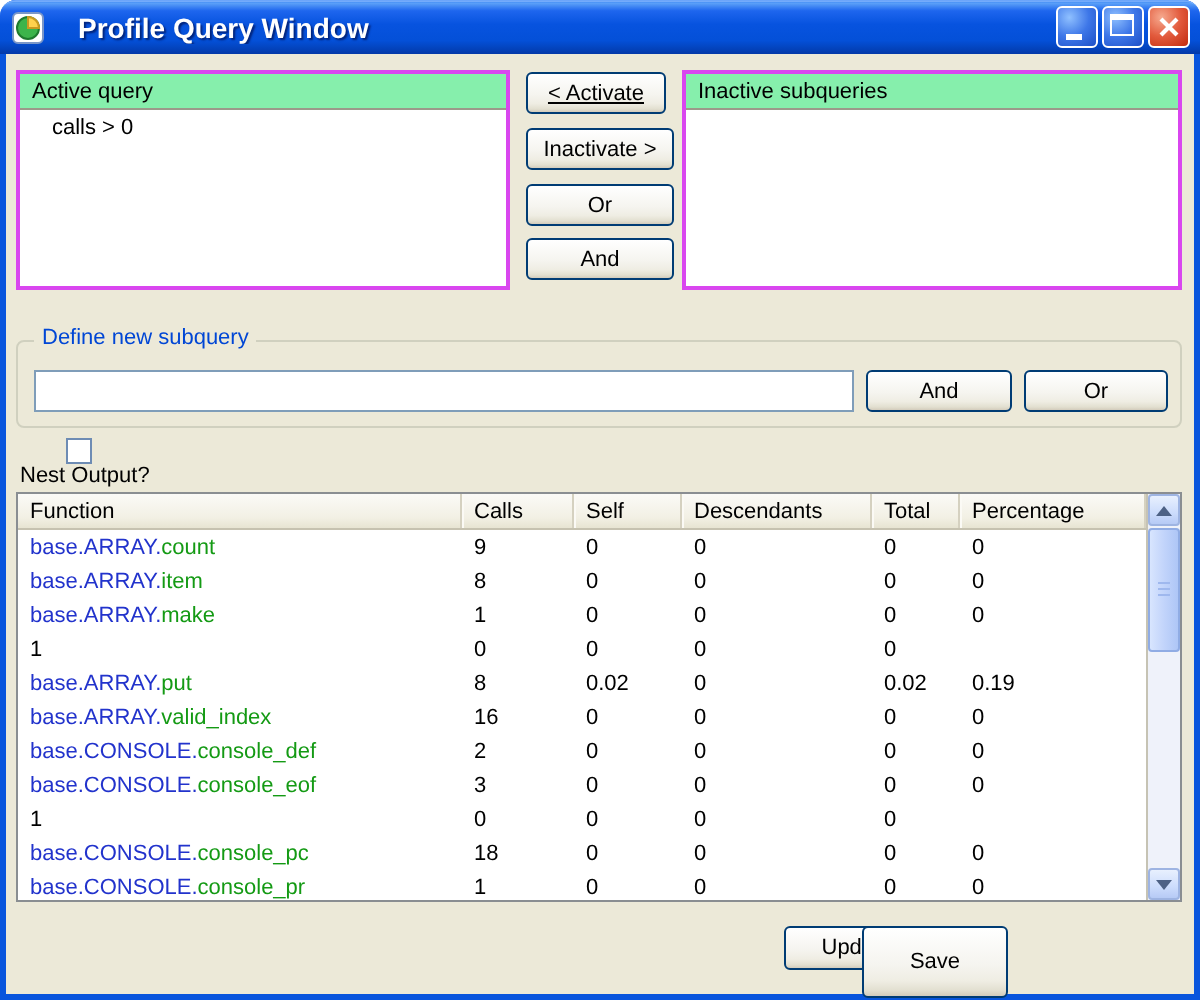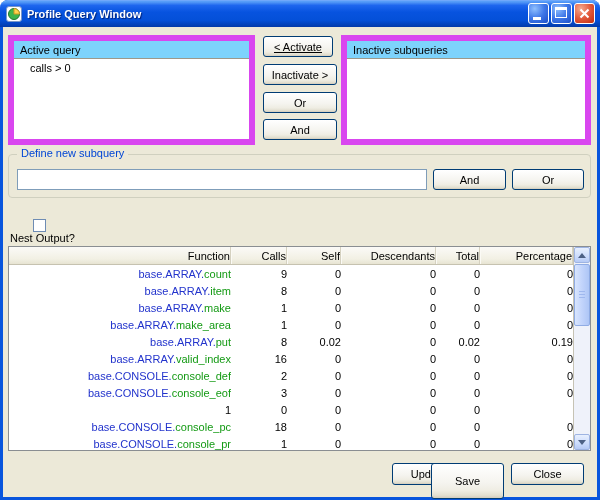--- a/index.html
+++ b/index.html
@@ -13,34 +13,34 @@
   .titlebar {
     position: absolute; top: 0; left: 0; right: 0; height: 27px;
     display: flex; align-items: center; padding: 0 5px 0 6px;
     border-radius: 7px 7px 0 0;
     background: linear-gradient(180deg, #2574F2 0%, #5BA0F8 6%, #1E66EE 20%,
                 #0753DF 45%, #0450D8 75%, #0341B8 92%, #0339A8 100%);
     box-shadow: inset 0 1px 0 rgba(160,200,255,.55);
   }
   .app-icon { width: 16px; height: 16px; flex: 0 0 16px; }
   .title {
-    flex: 1; margin-left: 5px; color: #fff; font-size: 11px; font-weight: bold;
+    flex: 1; margin-left: 17px; color: #fff; font-size: 14px; font-weight: bold;
     text-shadow: 1px 1px 1px rgba(0,20,90,.75); white-space: nowrap; overflow: hidden;
   }
   .tb-btn {
     width: 21px; height: 21px; margin-left: 2px; position: relative;
     border: 1px solid #fff; border-radius: 3px; flex: 0 0 21px;
   }
   .tb-btn.blue { background: radial-gradient(circle at 30% 25%, #8FC0FF 0%, #3E77E8 50%, #1D50C8 100%); }
   .tb-btn.red  { background: radial-gradient(circle at 30% 25%, #F6A98E 0%, #E25A3C 50%, #C22B0E 100%); }
   .tb-btn svg { position: absolute; top: 0; left: 0; }
 
   .client { position: absolute; top: 27px; left: 3px; width: 594px; height: 470px; background: #ECE9D8; }
 
-  .frame { position: absolute; border: 6px solid #d946ef; display: flex; flex-direction: column; background: #7dd3fc; }
+  .frame { position: absolute; border: 2px solid #d946ef; display: flex; flex-direction: column; background: #86efac; }
   .frame-label { padding: 3px 6px 2px; }
   .frame-body { flex: 1; background: #fff; border-top: 1px solid #9C998A; padding: 3px 16px; overflow: hidden; }
   .query-item { white-space: nowrap; }
 
   .xp-btn {
     position: absolute; display: flex; align-items: center; justify-content: center;
     border: 1px solid #003C74; border-radius: 3px;
     background: linear-gradient(180deg, #FFFFFF 0%, #F5F4EF 55%, #EFEDE3 78%, #E2DFD0 92%, #D3CCBC 100%);
     font-family: inherit; font-size: 11px; color: #000; cursor: default; white-space: nowrap;
   }
@@ -51,21 +51,21 @@
   .text-input {
     position: absolute; border: 1px solid #7F9DB9; background: #fff;
     font-family: inherit; font-size: 11px; padding: 2px 4px; outline: none;
   }
 
   .check-row { position: absolute; display: flex; align-items: center; flex-direction: column; }
   .checkbox { width: 13px; height: 13px; background: #fff; border: 1px solid #6E8CB4; margin-right: 6px; }
 
   .table {
     position: absolute; border: 1px solid #8A8E92; background: #fff;
-    display: flex; overflow: hidden; text-align: right;
+    display: flex; overflow: hidden;
   }
   .table-main { flex: 1; display: flex; flex-direction: column; overflow: hidden; }
   .thead {
     display: grid; grid-template-columns: 222px 56px 54px 95px 44px 1fr;
     height: 18px; flex: 0 0 18px;
     background: linear-gradient(180deg, #FBFAF7 0%, #F2F0E4 70%, #E7E4D2 100%);
     border-bottom: 1px solid #C6C2B0;
   }
   .th {
     padding: 3px 0 0 6px; border-right: 1px solid #D5D1C0; box-shadow: 1px 0 0 #FBFAF5;
@@ -142,21 +142,21 @@
     <button class="xp-btn" style="left:260px; top:9px;  width:70px; height:21px;text-decoration:underline;">&lt; Activate</button>
     <button class="xp-btn" style="left:260px; top:37px; width:74px; height:21px;">Inactivate &gt;</button>
     <button class="xp-btn" style="left:260px; top:65px; width:74px; height:21px;">Or</button>
     <button class="xp-btn" style="left:260px; top:92px; width:74px; height:21px;">And</button>
 
     <div class="frame" style="left:338px; top:8px; width:250px; height:110px;">
       <div class="frame-label">Inactive subqueries</div>
       <div class="frame-body"></div>
     </div>
 
-    <div class="groupbox" style="left:5px; top:127px; width:583px; height:44px;">
+    <div class="groupbox" style="left:5px; top:143px; width:583px; height:44px;">
       <div class="groupbox-label">Define new subquery</div>
       <input class="text-input" style="left: 8px; top: 14px; width: 410px; height: 21px;" value="">
       <button class="xp-btn" style="left:424px; top:14px; width:73px; height:21px;">And</button>
       <button class="xp-btn" style="left:503px; top:14px; width:72px; height:21px;">Or</button>
     </div>
 
     <div class="check-row" style="left:7px; top:192px;">
       <div class="checkbox"></div>
       <span>Nest Output?</span>
     </div>
@@ -193,21 +193,20 @@
   <div class="trow">
     <div class="cell"><span class="fn-qual">base.ARRAY.</span><span class="fn-feat">make</span></div>
     <div class="cell cell-num">1</div>
     <div class="cell cell-num">0</div>
     <div class="cell cell-num">0</div>
     <div class="cell cell-num">0</div>
     <div class="cell cell-num">0</div>
   </div>
 
   <div class="trow">
-    <div class="cell"><span class="fn-qual">base.ARRAY.</span><span class="fn-feat">make_area</span></div>
     <div class="cell cell-num">1</div>
     <div class="cell cell-num">0</div>
     <div class="cell cell-num">0</div>
     <div class="cell cell-num">0</div>
     <div class="cell cell-num">0</div>
   </div>
 
   <div class="trow">
     <div class="cell"><span class="fn-qual">base.ARRAY.</span><span class="fn-feat">put</span></div>
     <div class="cell cell-num">8</div>
@@ -277,16 +276,15 @@
           </div>
         <div class="sb-thumb"></div>
         <div class="sb-btn">
             <span class="tri-down"></span>
           </div>
       </div>
     </div>
 
     <button class="xp-btn" style="left:349px; top:436px; width:73px; height:22px;margin-left:40px;">Update</button>
     <button class="xp-btn" style="left:428px; top:436px; width:73px; height:36px;">Save</button>
-    <button class="xp-btn" style="left:508px; top:436px; width:73px; height:22px;">Close</button>
 
   </div>
 </div>
 
 </body></html>

